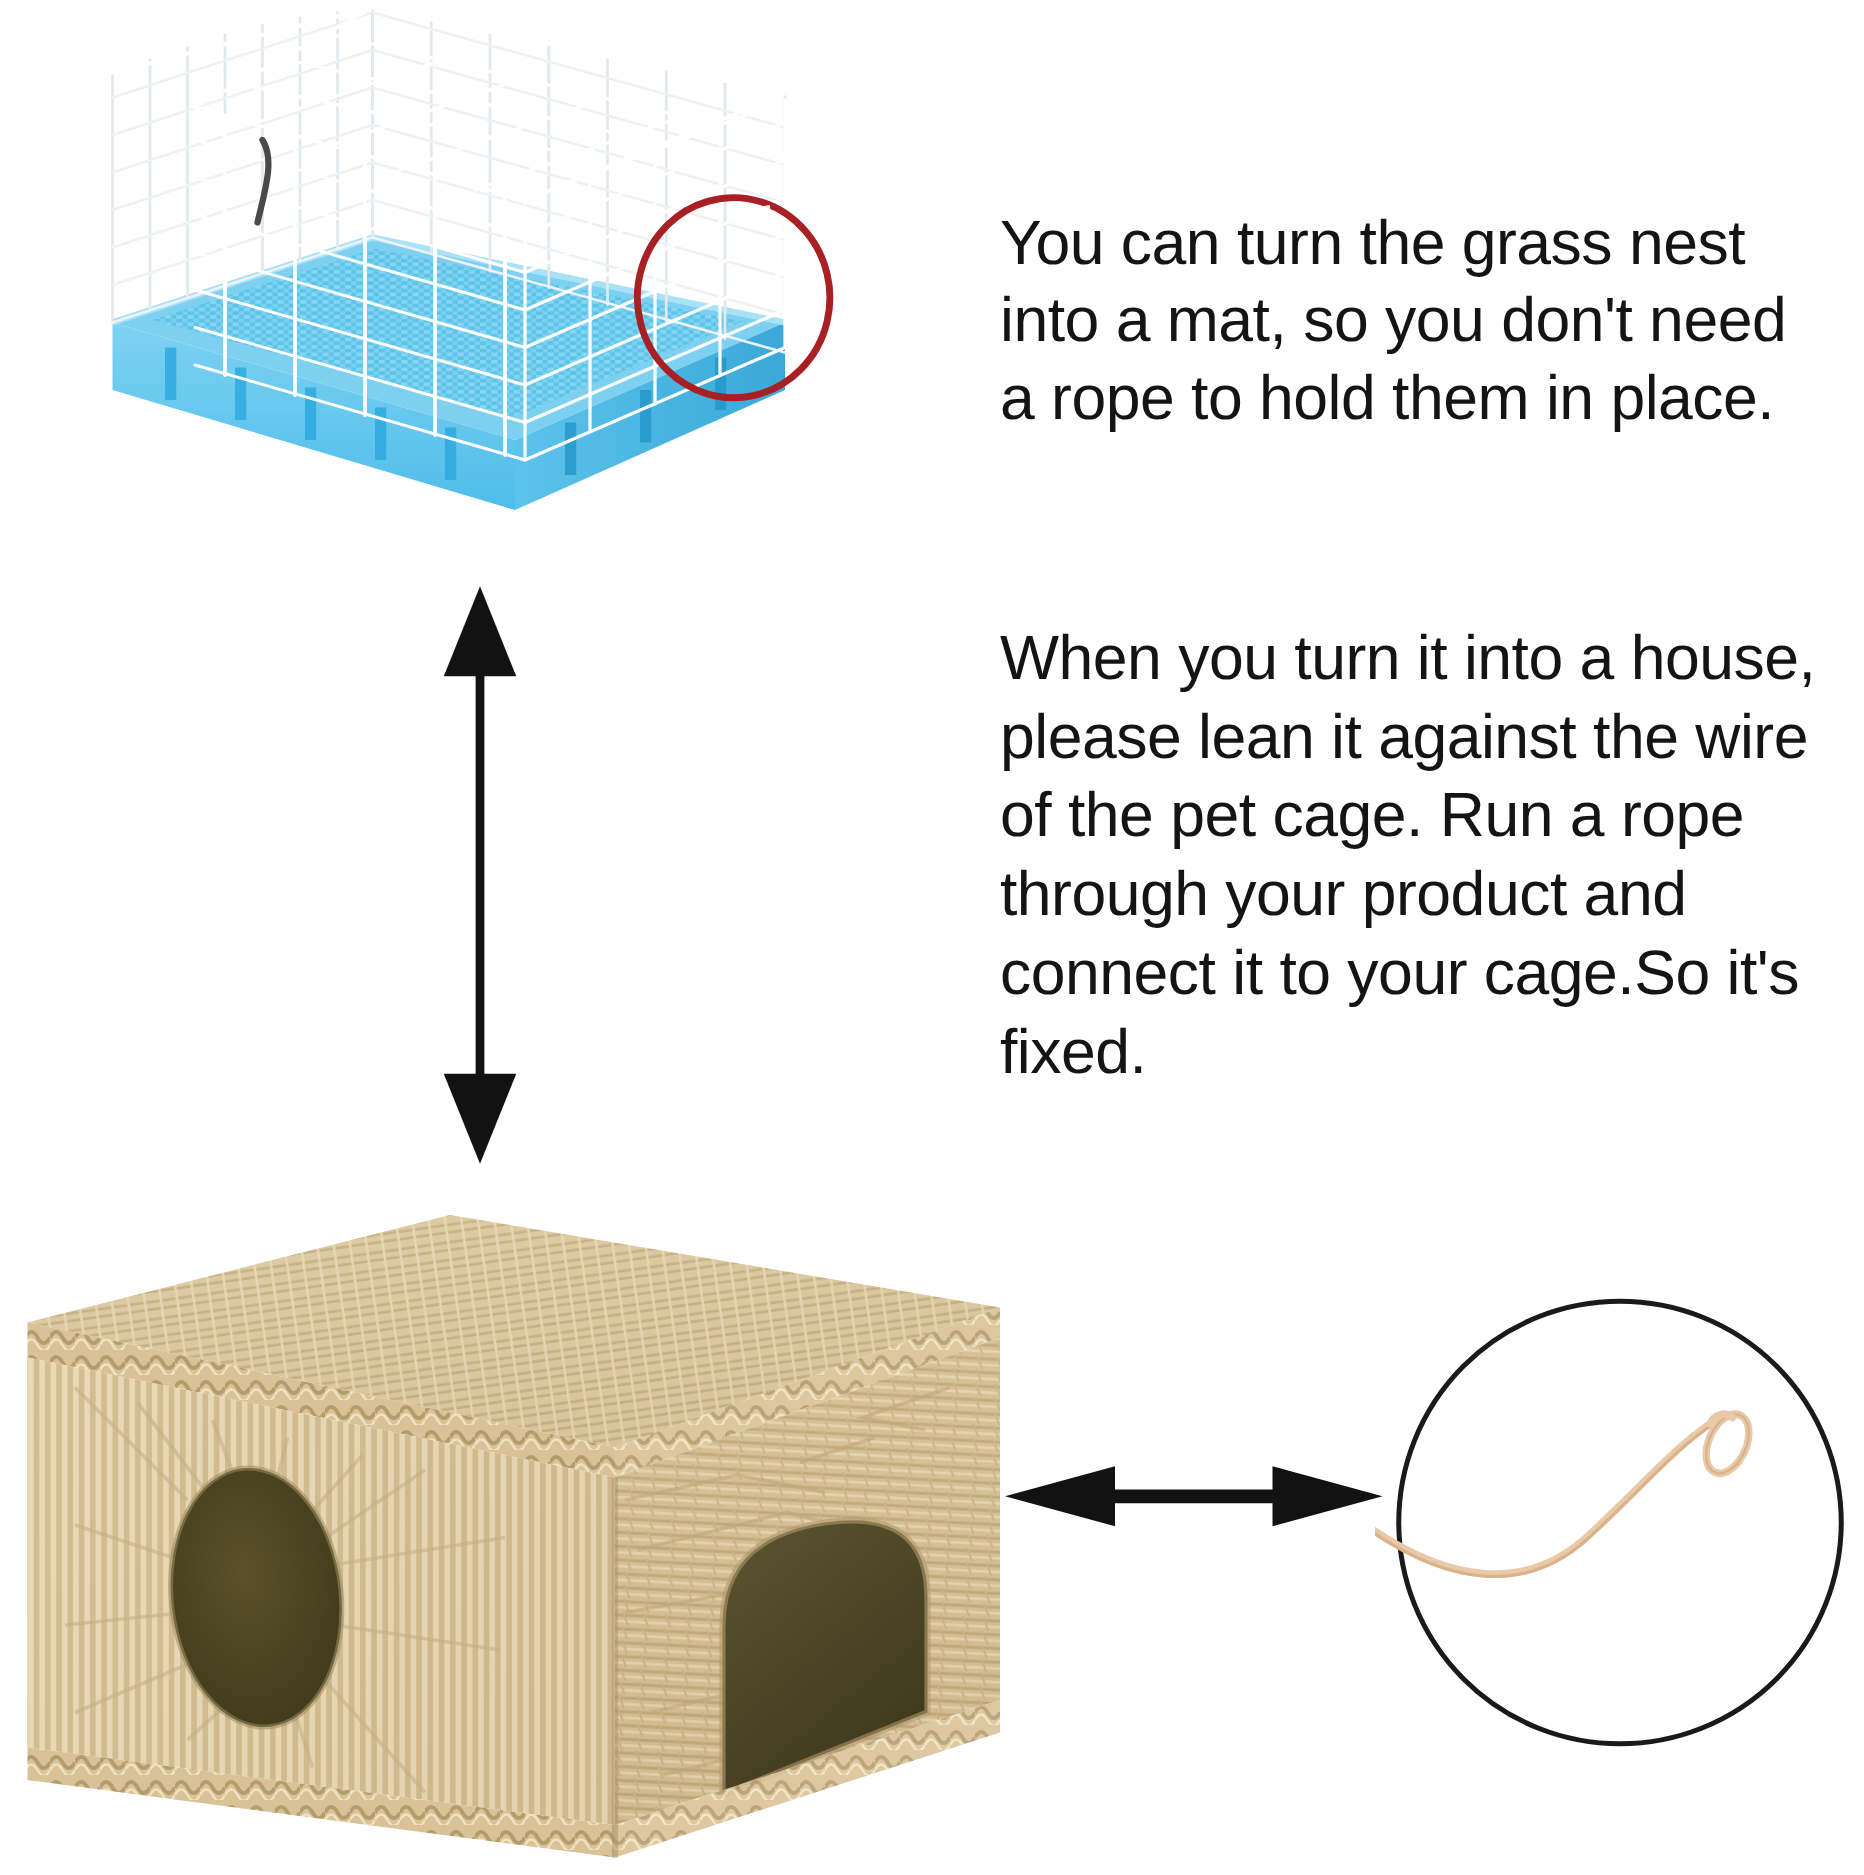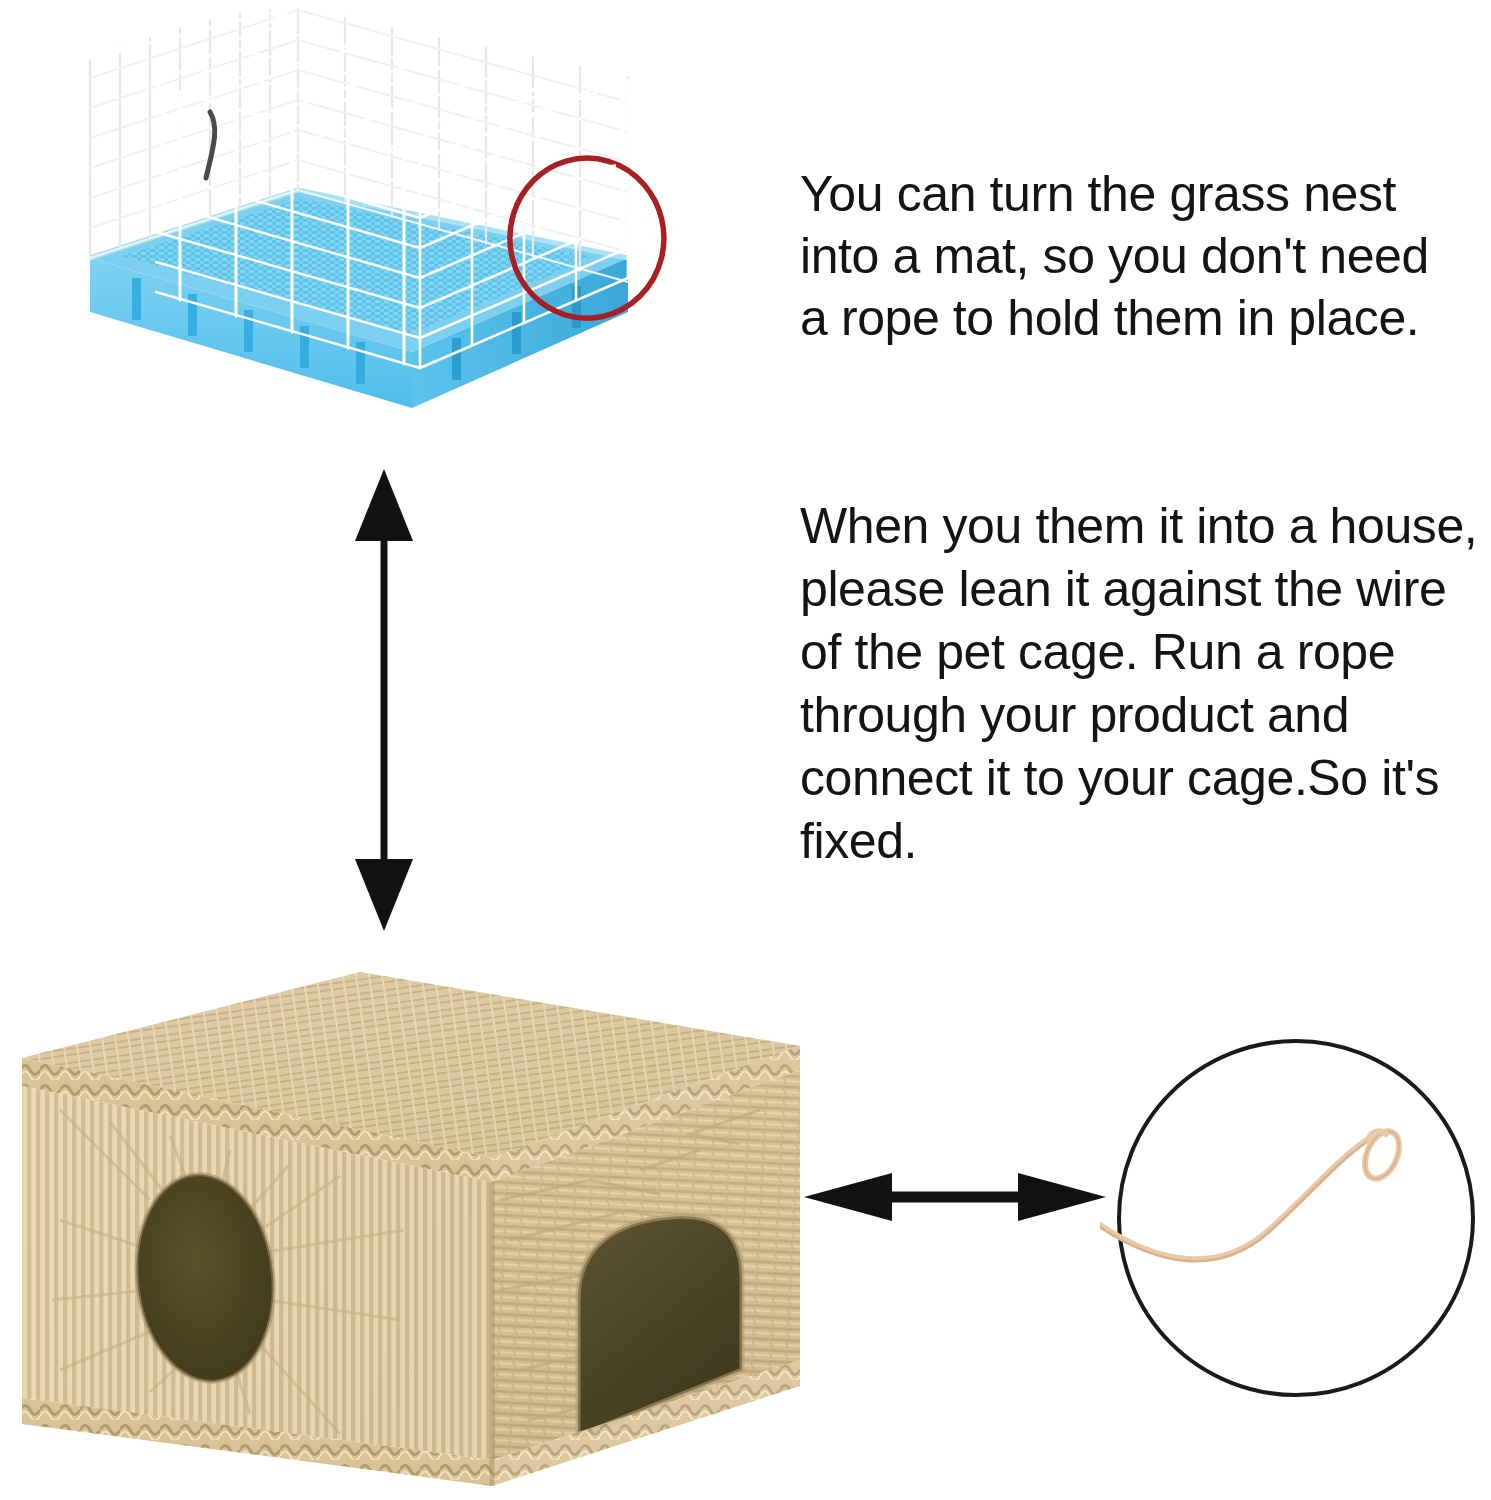--- a/index.html
+++ b/index.html
@@ -208,21 +208,21 @@
       <line x1="47" y1="52" x2="47" y2="418" stroke="#121212" stroke-width="7"></line>
       <polygon points="47,4 76,76 18,76" fill="#121212"></polygon>
       <polygon points="47,466 76,394 18,394" fill="#121212"></polygon>
     </svg>
   </div>
 
   <div class="textblock" id="text-block-1">You can turn the grass nest
 into a mat, so you don't need
 a rope to hold them in place.</div>
 
-  <div class="textblock" id="text-block-2">When you them it into a house,
+  <div class="textblock" id="text-block-2">When you turn it into a house,
 please lean it against the wire
 of the pet cage. Run a rope
 through your product and
 connect it to your cage.So it's
 fixed.</div>
 
   <div class="photo" id="house-photo">
     <svg width="830" height="600" viewBox="0 0 830 600">
       <defs>
         <linearGradient id="topFace" x1="0" y1="0" x2="0.5" y2="1">

